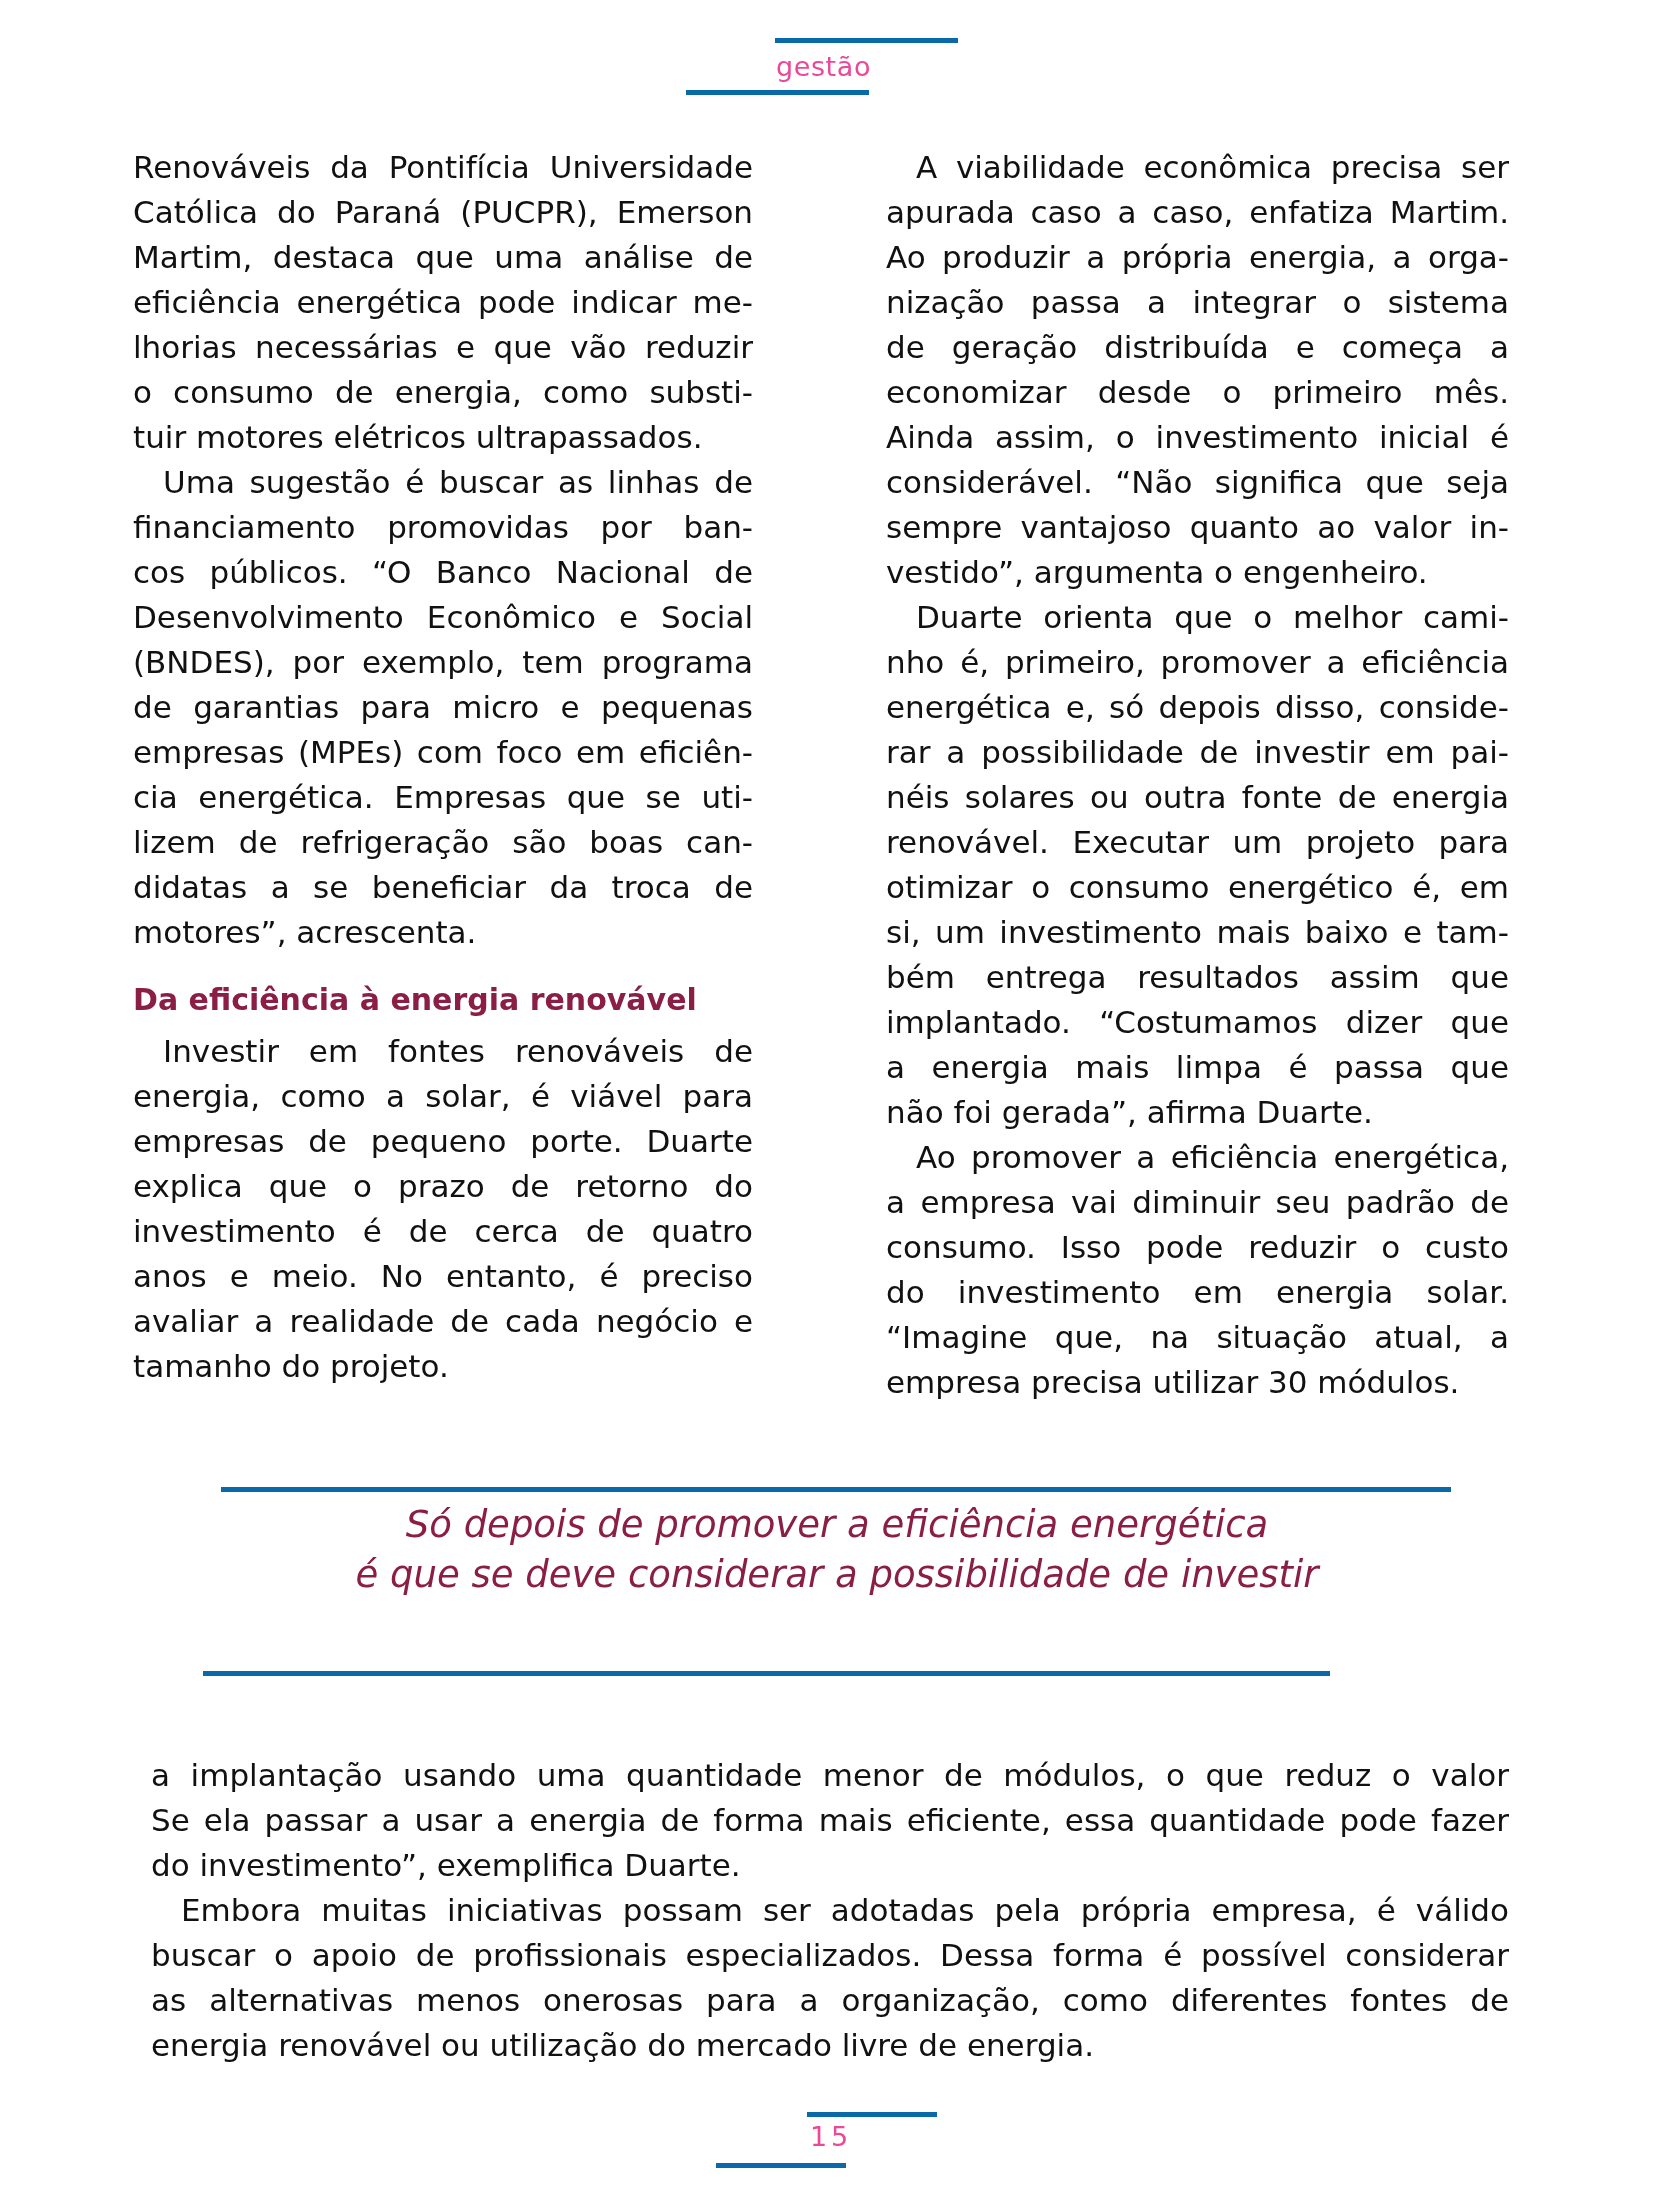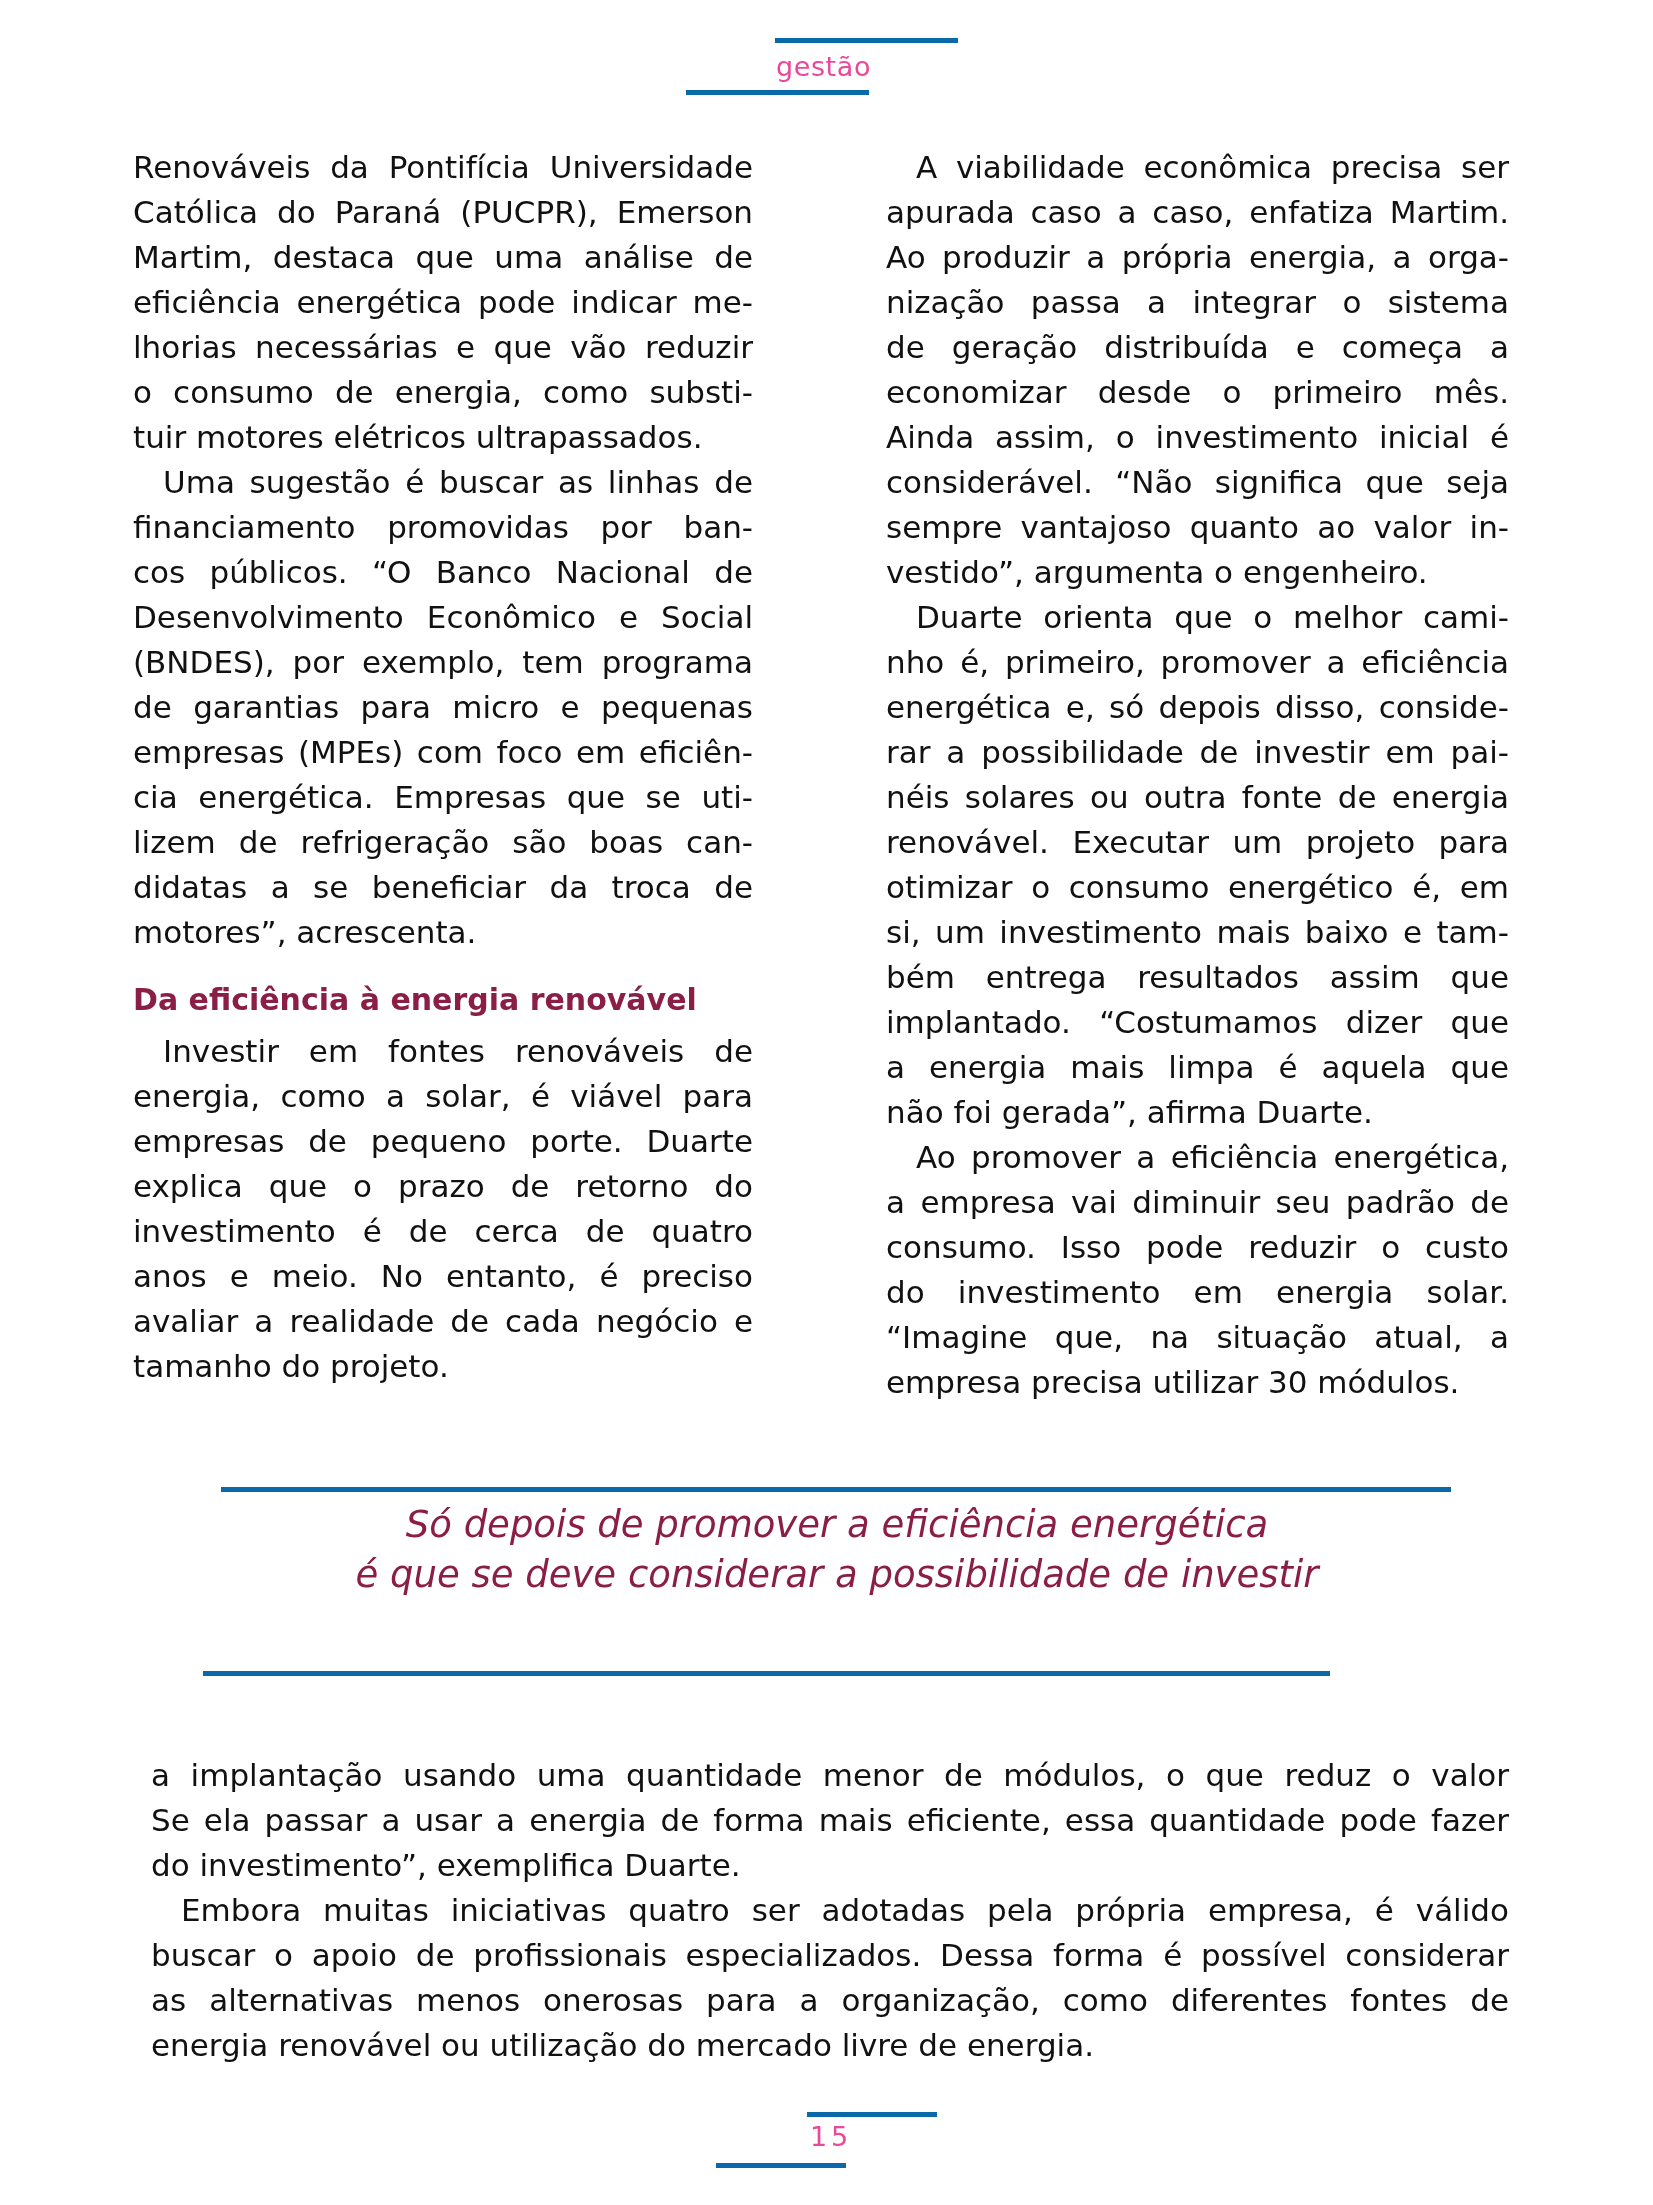--- a/index.html
+++ b/index.html
@@ -82,21 +82,21 @@
       <span class="line" style="padding-left: 30px;">Duarte orienta que o melhor cami-</span>
       <span class="line">nho é, primeiro, promover a eficiência</span>
       <span class="line">energética e, só depois disso, conside-</span>
       <span class="line">rar a possibilidade de investir em pai-</span>
       <span class="line">néis solares ou outra fonte de energia</span>
       <span class="line">renovável. Executar um projeto para</span>
       <span class="line">otimizar o consumo energético é, em</span>
       <span class="line">si, um investimento mais baixo e tam-</span>
       <span class="line">bém entrega resultados assim que</span>
       <span class="line">implantado. “Costumamos dizer que</span>
-      <span class="line">a energia mais limpa é aquela que</span>
+      <span class="line">a energia mais limpa é passa que</span>
       <span class="line last">não foi gerada”, afirma Duarte.</span>
     </p>
   <p id="rp2">
       <span class="line" style="padding-left: 30px;">Ao promover a eficiência energética,</span>
       <span class="line">a empresa vai diminuir seu padrão de</span>
       <span class="line">consumo. Isso pode reduzir o custo</span>
       <span class="line">do investimento em energia solar.</span>
       <span class="line">“Imagine que, na situação atual, a</span>
       <span class="line last">empresa precisa utilizar 30 módulos.</span>
     </p>
@@ -109,21 +109,21 @@
 </div>
 <div class="rule" style="left:203px; top:1671px; width:1127px;"></div>
 
 <div class="bottom" id="bottom">
     <p style="margin: 0px;">
       <span class="line">a implantação usando uma quantidade menor de módulos, o que reduz o valor</span>
       <span class="line">Se ela passar a usar a energia de forma mais eficiente, essa quantidade pode fazer</span>
       <span class="line last">do investimento”, exemplifica Duarte.</span>
     </p>
     <p style="margin: 0px;">
-      <span class="line" style="padding-left: 30px;">Embora muitas iniciativas quatro ser adotadas pela própria empresa, é válido</span>
+      <span class="line" style="padding-left: 30px;">Embora muitas iniciativas possam ser adotadas pela própria empresa, é válido</span>
       <span class="line">buscar o apoio de profissionais especializados. Dessa forma é possível considerar</span>
       <span class="line">as alternativas menos onerosas para a organização, como diferentes fontes de</span>
       <span class="line last">energia renovável ou utilização do mercado livre de energia.</span>
     </p>
   </div>
 
 <div class="rule" style="left:807px; top:2112px; width:130px;"></div>
 <div class="page-number">15</div>
 <div class="rule" style="left:716px; top:2163px; width:130px;"></div>
 

